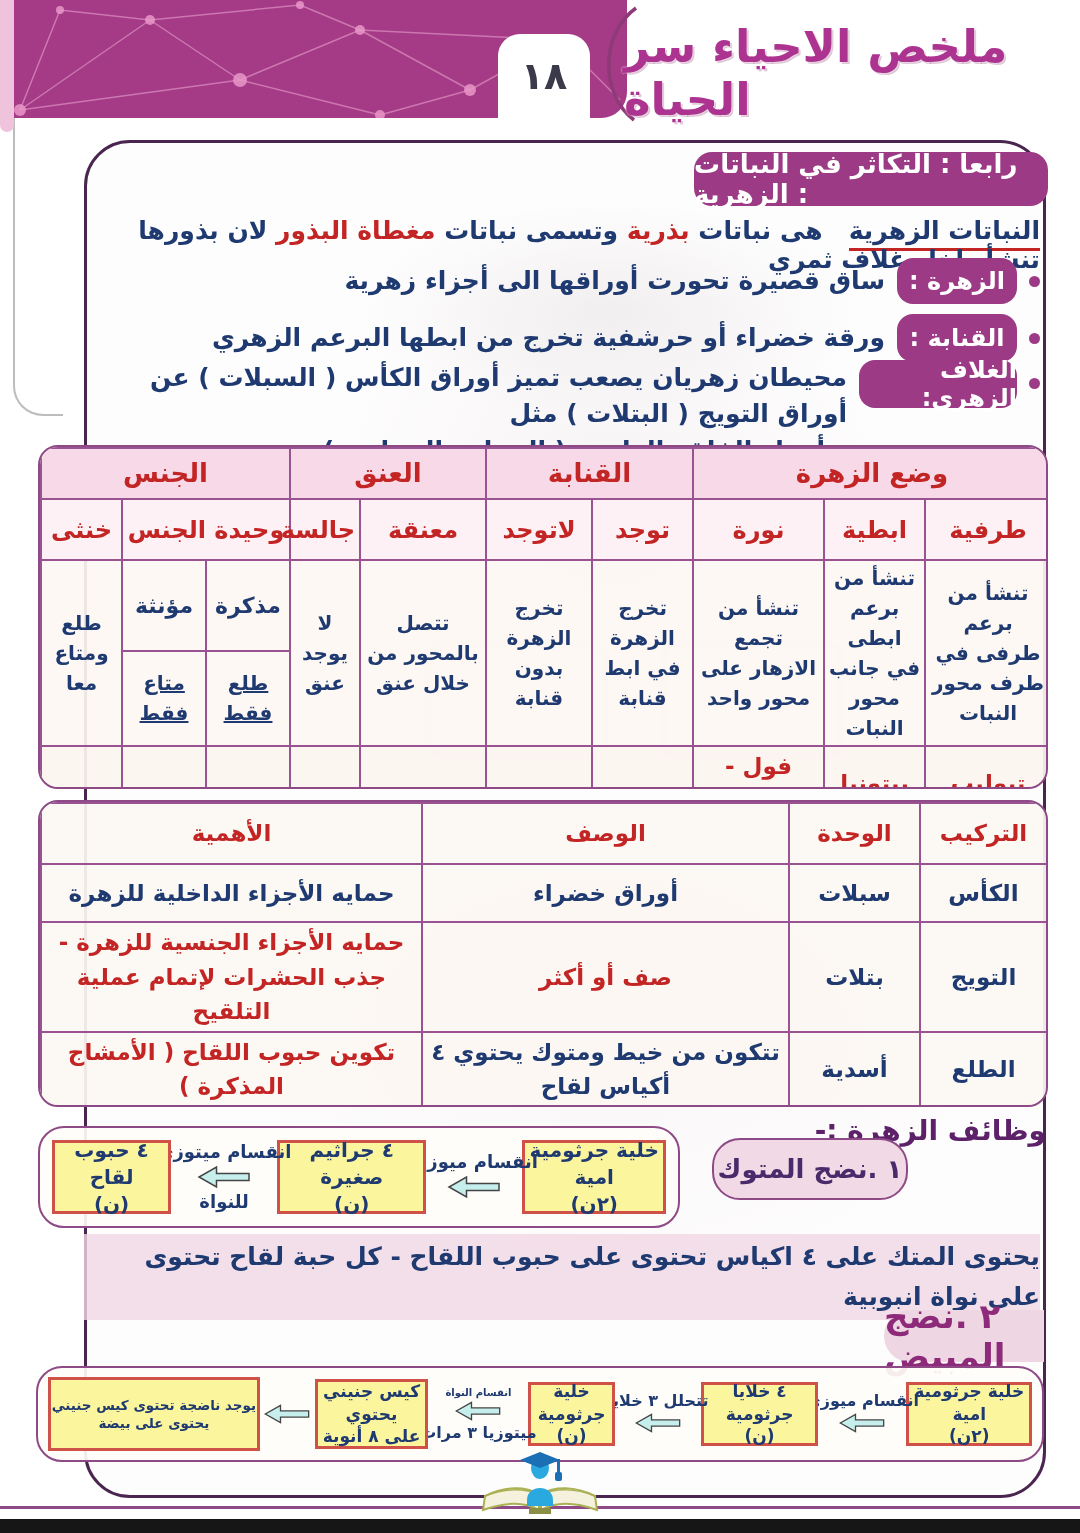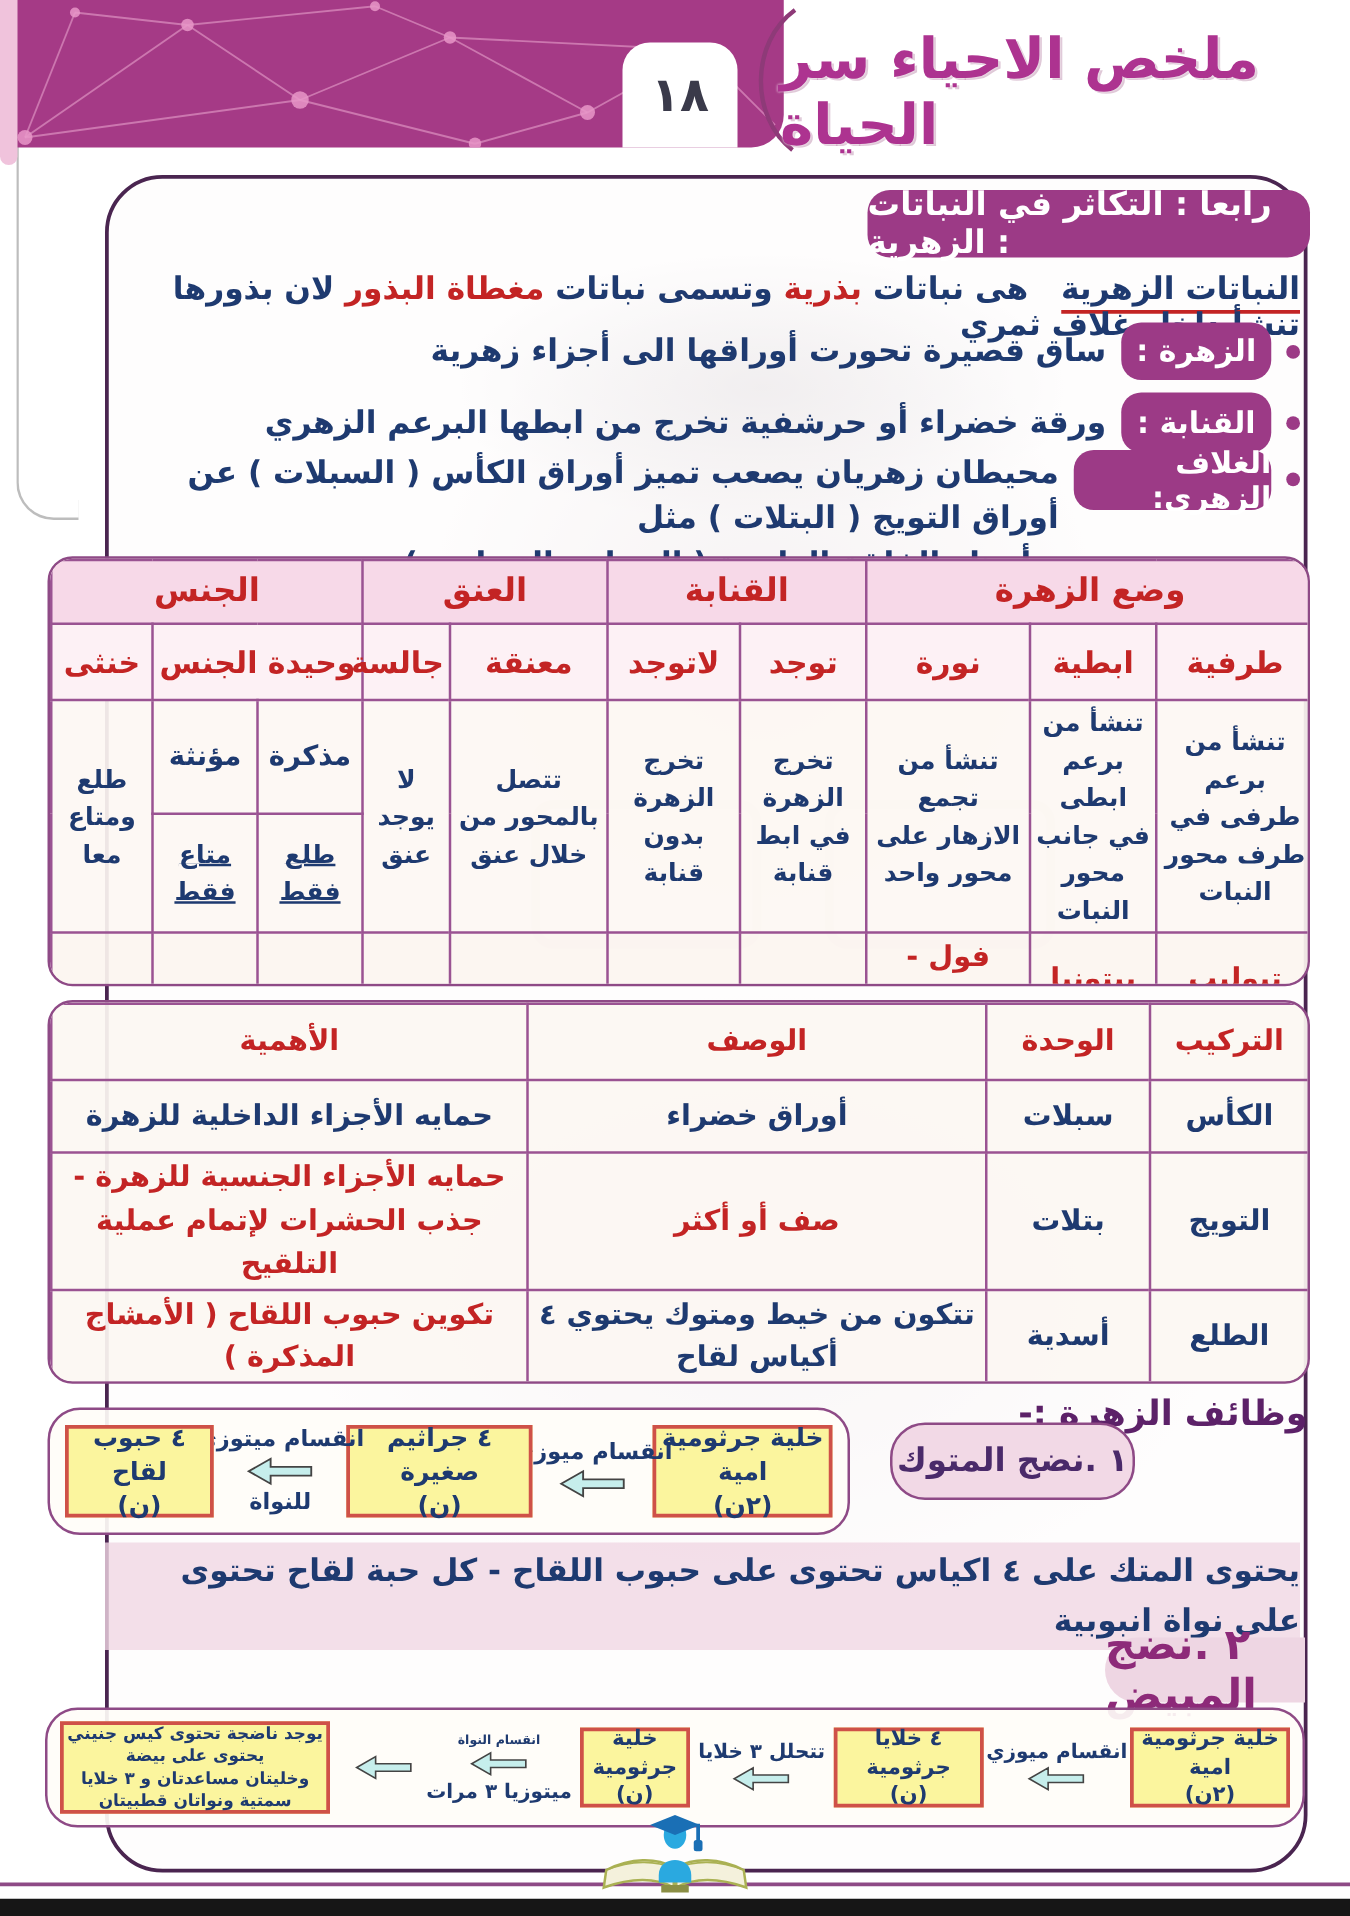--- a/index.html
+++ b/index.html
@@ -345,28 +345,31 @@
       <span>خلية جرثومية</span>
       <span>(ن)</span>
     </div>
     <div class="agrp" style="width:100px;">
       <span class="alab" style="font-size:10px;">انقسام النواة</span>
       <svg width="78" height="26" viewBox="0 0 100 60">
         <polygon points="100,23 35,23 35,10 0,30 35,50 35,37 100,37" fill="#c6eeec" stroke="#444" stroke-width="3"></polygon>
       </svg>
       <span class="alab" style="font-size:16px;">ميتوزيا ٣ مرات</span>
     </div>
+    <div class="fbox" style="width:116px;height:70px;font-size:17px;">
+      <span>كيس جنيني يحتوي</span>
+      <span>على ٨ أنوية</span>
+    </div>
     <div class="agrp" style="width:56px;">
       <svg width="54" height="26" viewBox="0 0 100 60">
         <polygon points="100,23 35,23 35,10 0,30 35,50 35,37 100,37" fill="#c6eeec" stroke="#444" stroke-width="3"></polygon>
       </svg>
     </div>
     <div class="fbox" style="width:216px;height:74px;font-size:13.5px;">
       <span>يوجد ناضجة تحتوى كيس جنيني يحتوى على بيضة</span>
-      <span>وخليتان مساعدتان و ٣ خلايا سمتية ونواتان قطبيتان</span>
     </div>
   </div>
 
   <div class="abs logo">
     <svg width="150" height="74" viewBox="0 0 150 74">
       <path d="M20,48 C40,38 60,38 74,46 L74,62 C60,54 40,54 18,62 Z" fill="#f4f1dc" stroke="#aab153" stroke-width="2"></path>
       <path d="M130,48 C110,38 90,38 76,46 L76,62 C90,54 110,54 132,62 Z" fill="#f4f1dc" stroke="#aab153" stroke-width="2"></path>
       <path d="M20,48 C40,40 60,40 74,47 M130,48 C110,40 90,40 76,47" fill="none" stroke="#aab153" stroke-width="1.5"></path>
       <rect x="64" y="60" width="22" height="6" fill="#8b8f45"></rect>
       <ellipse cx="75" cy="20" rx="9" ry="11" fill="#2aa9e0"></ellipse>

